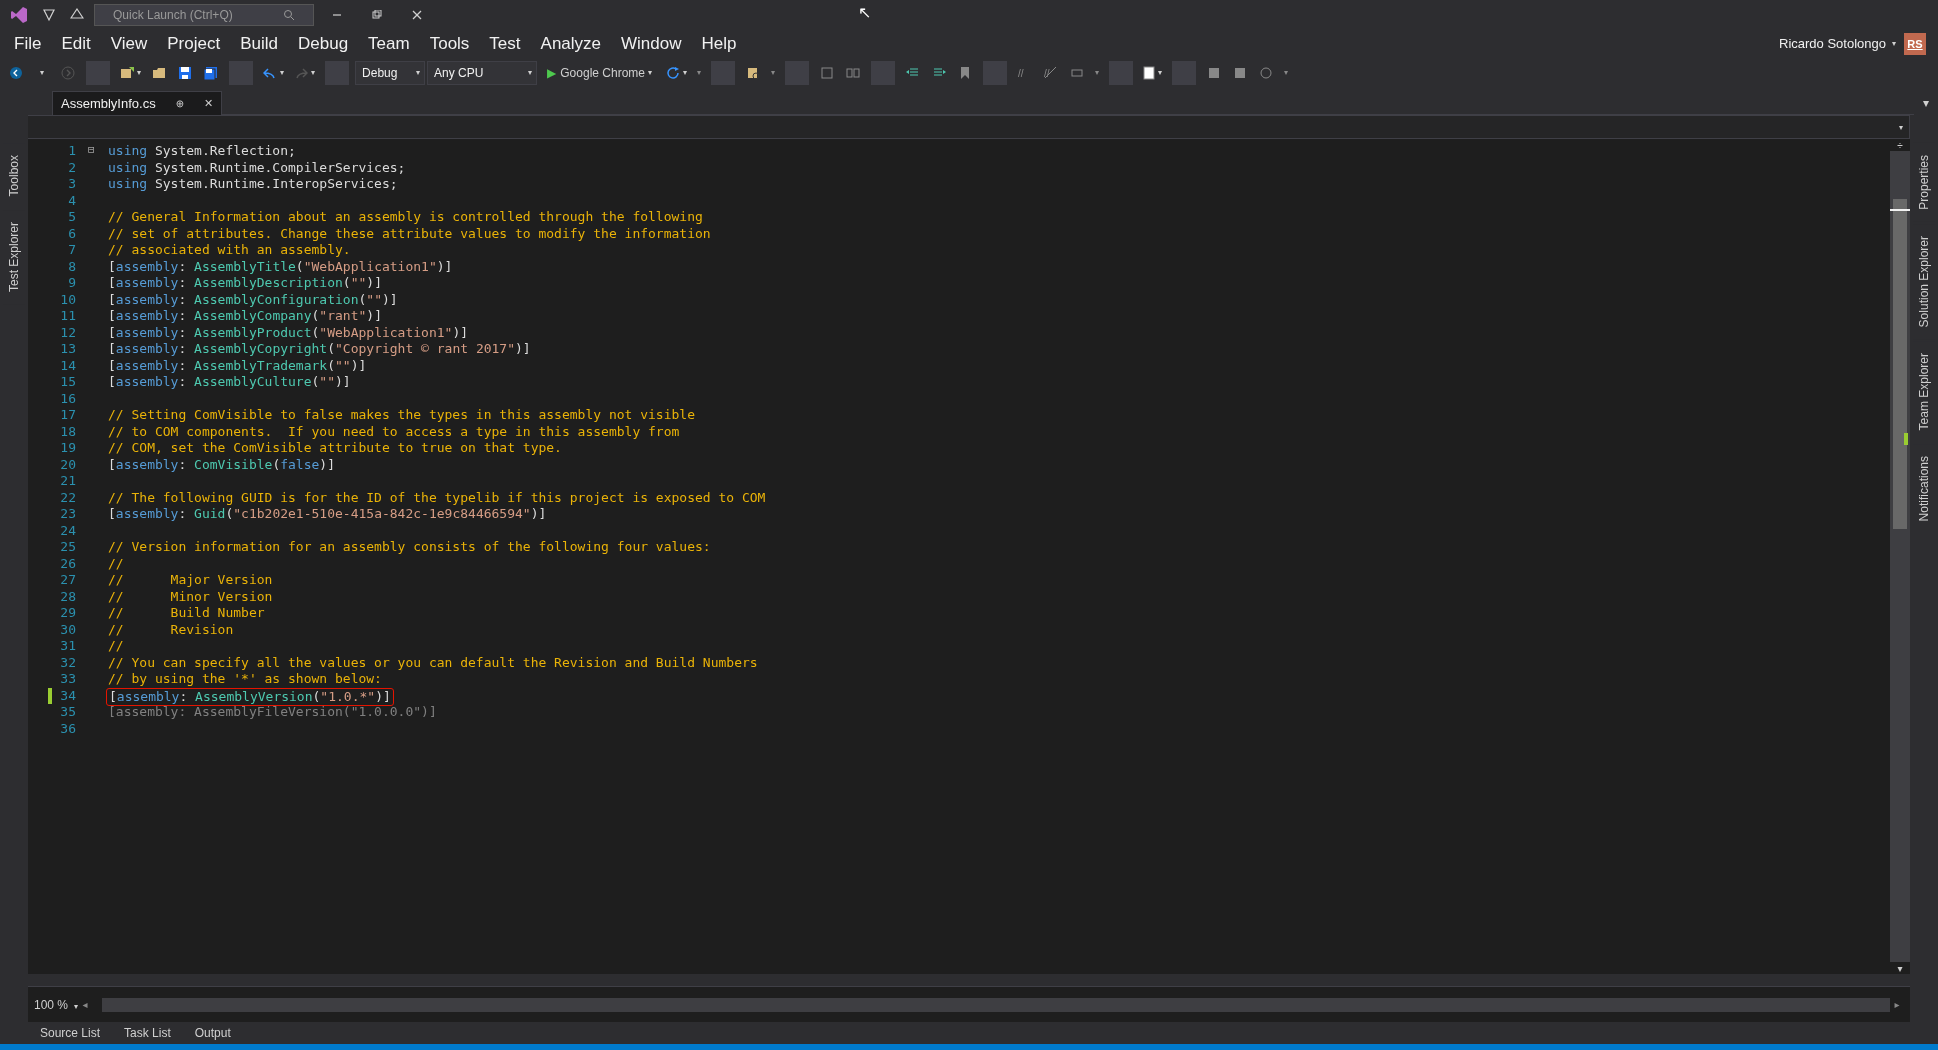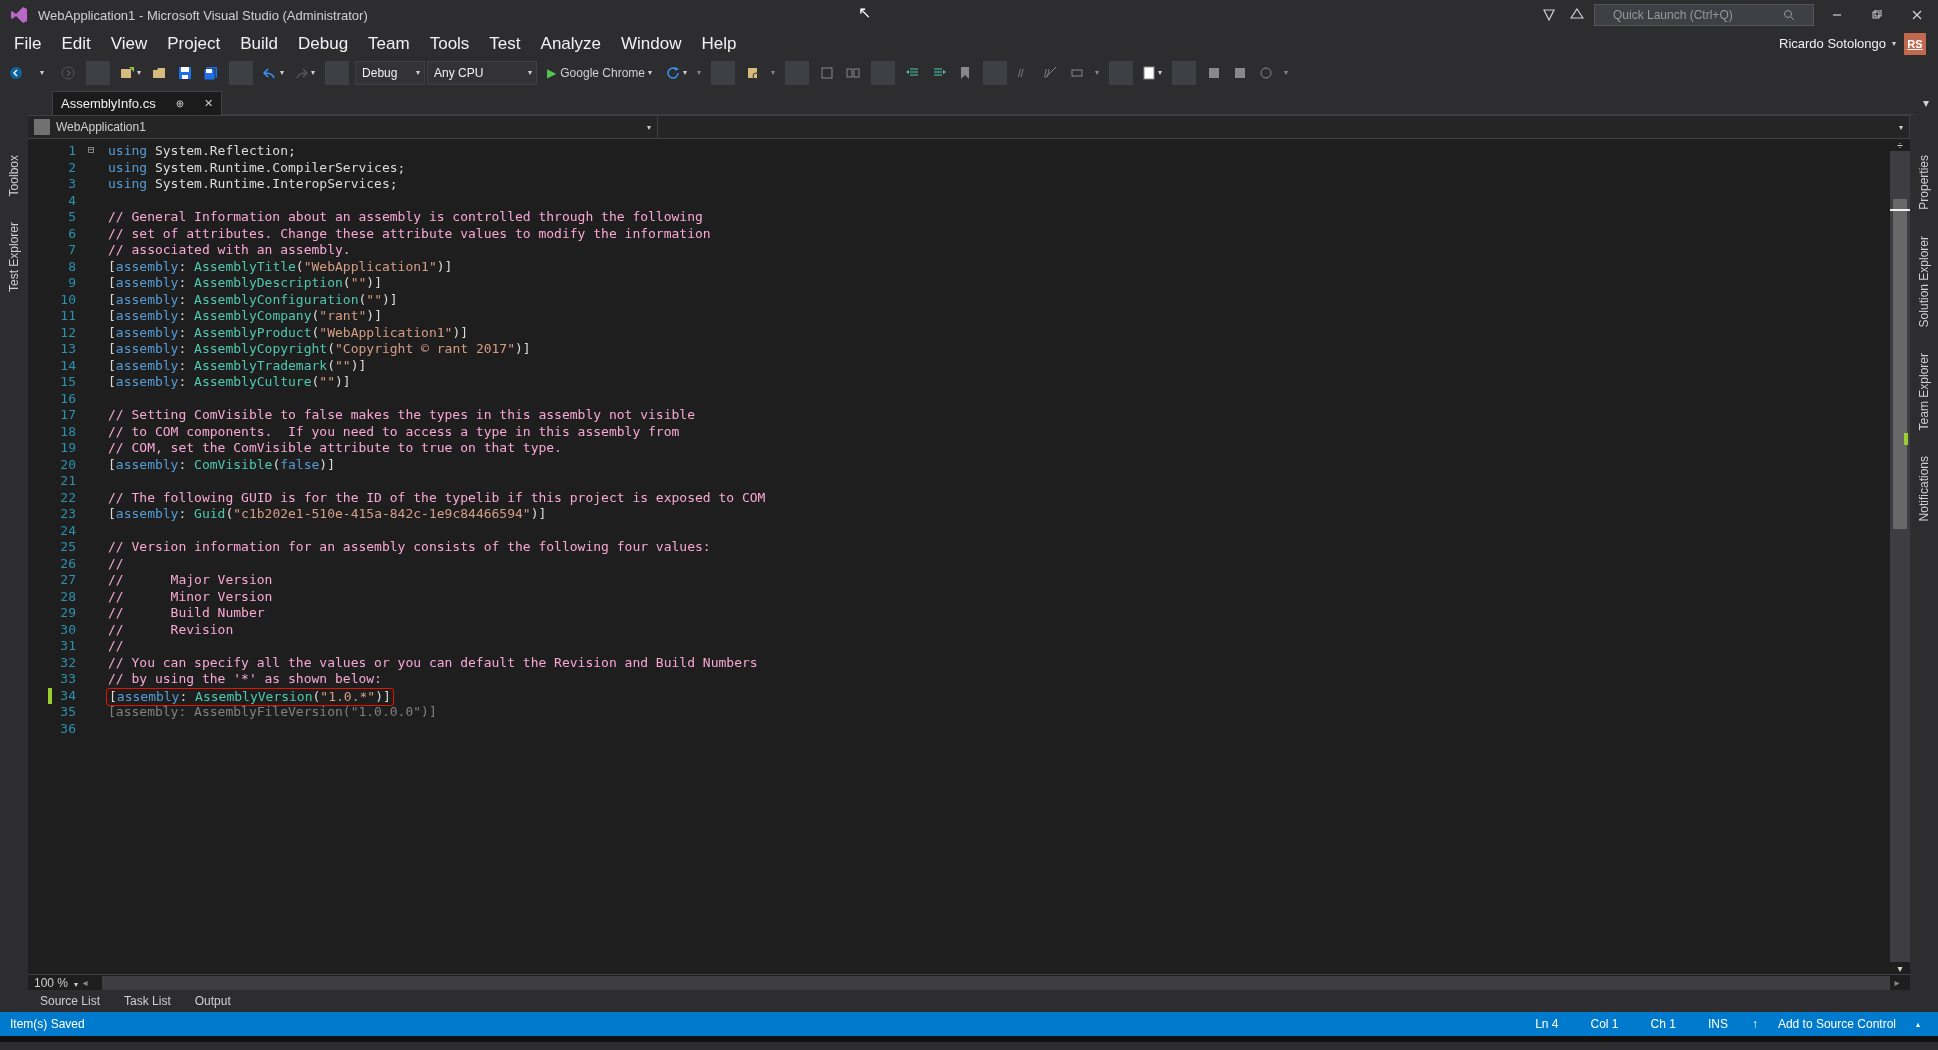--- a/index.html
+++ b/index.html
@@ -53,35 +53,35 @@
 .editor-wrap { flex:1; display:flex; background:#1e1e1e; position:relative; overflow:hidden; }
 .gutter { width:60px; background:#1e1e1e; color:#2b91af; font-family:Consolas,monospace; font-size:13px; text-align:right; padding:4px 12px 4px 4px; line-height:16.5px; user-select:none; }
 .gutter .ln { height:16.5px; color:#2b91af; }
 .outline { width:16px; background:#1e1e1e; border-right:0; font-family:Consolas,monospace; font-size:11px; }
 .outline .box { color:#a0a0a0; position:relative; top:4px; }
 .code { flex:1; font-family:Consolas,monospace; font-size:13px; line-height:16.5px; padding:4px 0 4px 4px; white-space:pre; color:#dcdcdc; position:relative; }
 .code .line { height:16.5px; }
 .kw { color:#569cd6;text-align:center; }
 .type { color:#4ec9b0; }
 .str { color:#d69d85; }
-.cmt { color:#f9a8d4; }
+.cmt { color:#eab308; }
 .punc { color:#dcdcdc; }
 .dim { color:#808080; }
 .err-box { display:inline-block; border:1.5px solid #e51400; border-radius:3px; padding:0 2px; margin-left:-2px; }
 .change-mark { position:absolute; left:-56px; width:4px; height:16.5px; background:#9acd32; }
 
 
 .vscroll { width:20px; background:#3e3e42; position:relative; }
 .vscroll .thumb { position:absolute; top:48px; left:3px; width:14px; height:330px; background:#686868; }
 .vscroll .caret-mark { position:absolute; left:0; width:20px; height:2px; background:#f1f1f1; top:58px; }
 .vscroll .add-mark { position:absolute; right:2px; width:4px; height:12px; background:#9acd32; top:282px; }
 .splitter-handle { width:20px; height:12px; color:#d0d0d0; display:flex; align-items:center; justify-content:center; font-size:10px; }
 
 
-.zoom-row { height:16px; background:#1e1e1e; margin-left:28px; margin-right:28px; display:flex; align-items:center; padding:0 6px; border-top:1px solid #3f3f46; color:#d0d0d0; }
+.zoom-row { height:36px; background:#1e1e1e; margin-left:28px; margin-right:28px; display:flex; align-items:center; padding:0 6px; border-top:1px solid #3f3f46; color:#d0d0d0;margin-top:12px; }
 .zoom-row .zoom { font-size:12px; }
 .zoom-row .drop::after { content:"▾"; font-size:8px; margin-left:6px; }
 .zoom-row .hscroll { flex:1; margin-left:10px; height:14px; background:#3e3e42; position:relative; }
 .zoom-row .hthumb { position:absolute; left:0; width:100%; height:100%; }
 .zoom-row .arrow { width:14px; height:14px; display:flex; align-items:center; justify-content:center; color:#888; font-size:10px; }
 
 
 .tooltabs { height:22px; background:#2d2d30; display:flex; align-items:center; padding:0 30px; gap:4px; }
 .tooltabs .tt { padding:2px 10px; font-size:12px; color:#d0d0d0; }
 
@@ -103,21 +103,20 @@
 <body>
 
 <div class="mouse-cursor">↖</div>
 
 <div class="titlebar">
   <div class="vs-logo">
     <svg width="18" height="18" viewBox="0 0 18 18">
         <path d="M13 1 L17 3 L17 15 L13 17 L6 10 L2 13 L1 12 L1 6 L2 5 L6 8 Z M9 9 L13 5 L13 13 Z" fill="#ba68c8"></path>
       </svg>
   </div>
-  <div class="title">WebApplication1 - Microsoft Visual Studio  (Administrator)</div>
   <div class="right">
     <div class="title-icon">
         <svg width="14" height="14" viewBox="0 0 14 14">
           <path d="M2 2 H12 L7 12 Z" fill="none" stroke="#d0d0d0" stroke-width="1.2"></path>
         </svg>
       </div>
     <div class="title-icon">
         <svg width="14" height="14" viewBox="0 0 14 14">
           <path d="M7 1 L13 10 H1 Z" fill="none" stroke="#d0d0d0" stroke-width="1.2"></path>
         </svg>
@@ -317,24 +316,20 @@
   <div class="doctab">
     <span>AssemblyInfo.cs</span>
     <span class="pin">⊕</span>
     <span class="close">✕</span>
   </div>
   <div class="doctab-end"></div>
   <div class="doctab-chevron">▾</div>
 </div>
 
 <div class="context-row">
-  <div class="ctx-select" style="max-width:630px;">
-    <span class="ctx-icon"></span>
-    <span>WebApplication1</span>
-  </div>
   <div class="ctx-select">
     <span></span>
   </div>
 </div>
 
 <div class="main">
   <div class="left-tabs" id="left-tabs">
       <div class="vtab">Toolbox</div>
       <div class="vtab">Test Explorer</div>
     </div>

